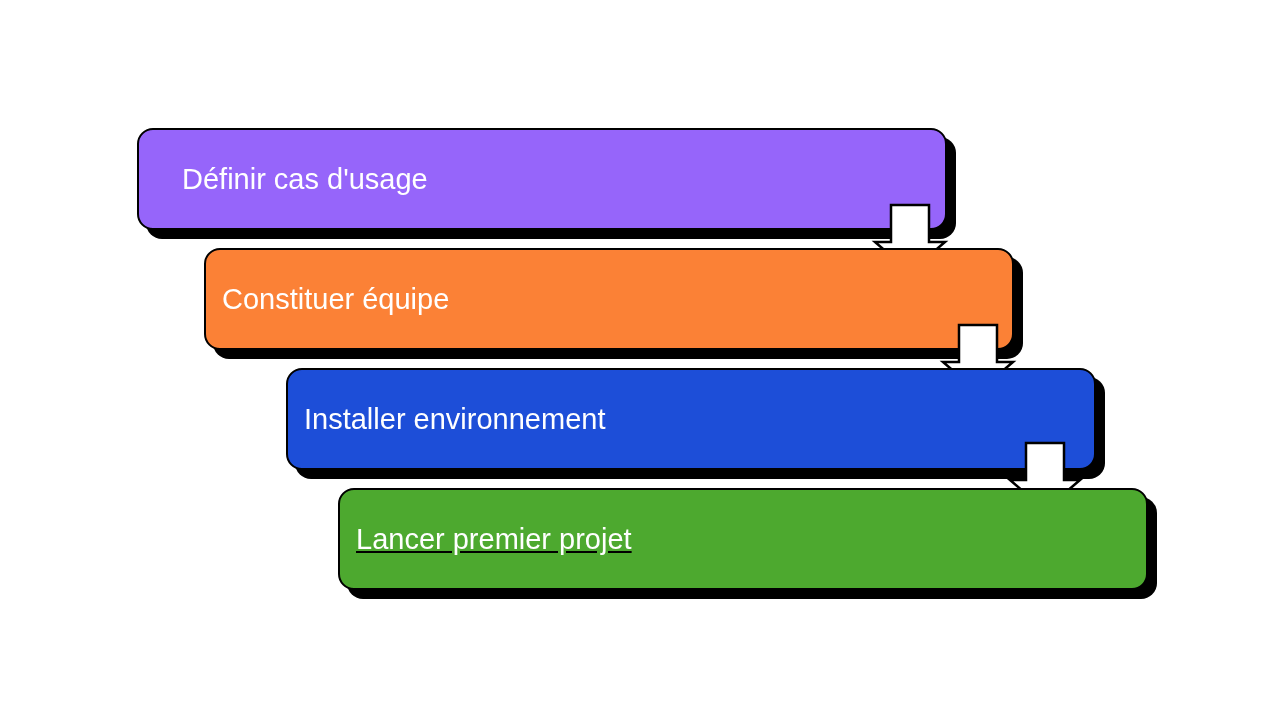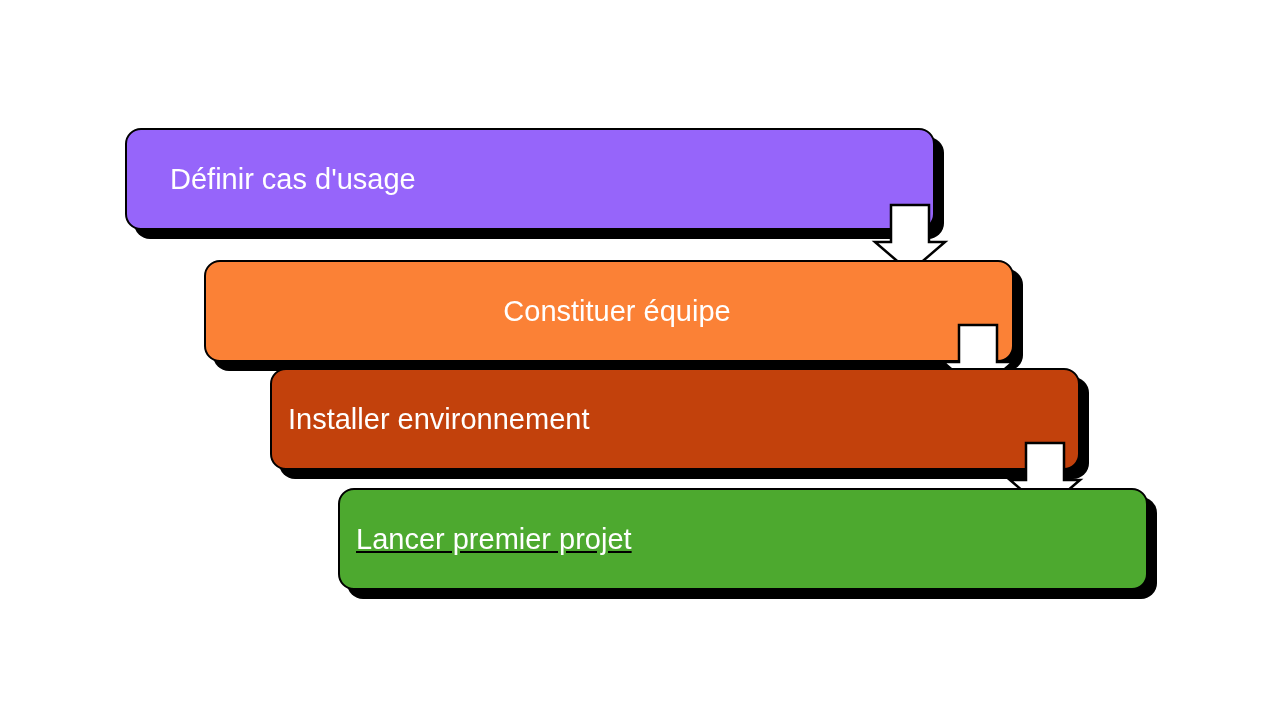--- a/index.html
+++ b/index.html
@@ -31,22 +31,22 @@
     display: flex;
     align-items: center;
     padding-left: 16px;
   }
   .step .label {
     color: var(--text-color);
     font-size: 29px;
     line-height: 1.2;
     white-space: nowrap;
   }
-  #step-1 { left: 125px; top: 128px; padding-left: 43px; }
-  #step-2 { left: 204px; top: 260px; justify-content: center; }
+  #step-1 { left: 137px; top: 128px; padding-left: 43px; }
+  #step-2 { left: 204px; top: 248px; }
   #step-3 { left: 270px; top: 368px; }
   #step-4 { left: 338px; top: 488px; }
 
   .arrow {
     position: absolute;
     width: 74px;
     height: 71px;
     overflow: visible;
   }
   .arrow polygon {
@@ -72,21 +72,21 @@
   </svg>
 
   <div class="step" id="step-2" style="background-color: rgb(251, 129, 54);">
     <span class="label">Constituer équipe</span>
   </div>
 
   <svg class="arrow" id="arrow-2" viewBox="0 0 74 71" aria-hidden="true">
     <polygon points="18,2 56,2 56,39 72,39 37,69 2,39 18,39" fill="#FFFFFF"></polygon>
   </svg>
 
-  <div class="step" id="step-3" style="background-color: #c2410c;">
+  <div class="step" id="step-3" style="background-color: #1d4ed8; margin-left: 16px;">
     <span class="label">Installer environnement</span>
   </div>
 
   <svg class="arrow" id="arrow-3" viewBox="0 0 74 71" aria-hidden="true">
     <polygon points="18,2 56,2 56,39 72,39 37,69 2,39 18,39" fill="#FFFFFF"></polygon>
   </svg>
 
   <div class="step" id="step-4" style="background-color: rgb(77, 169, 47); text-decoration: underline;">
     <span class="label">Lancer premier projet</span>
   </div>

